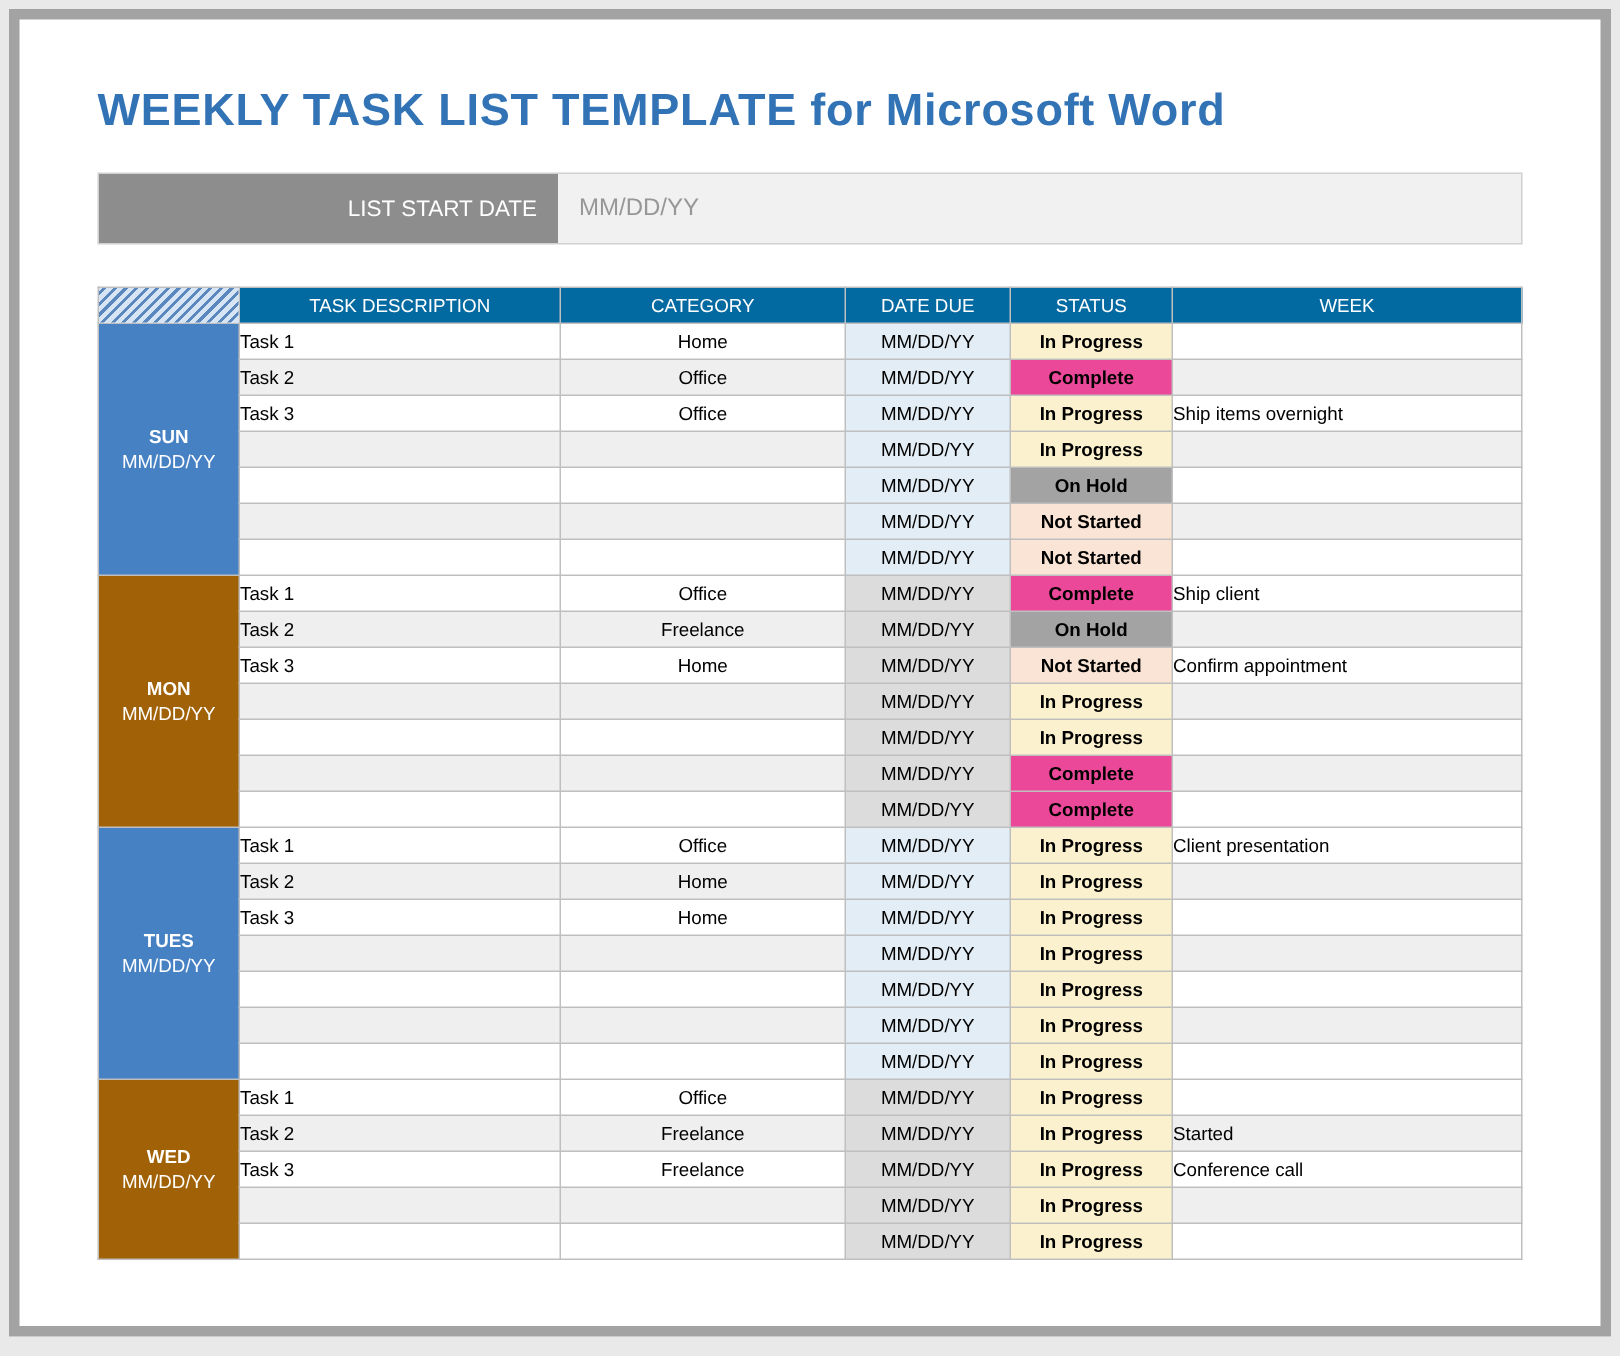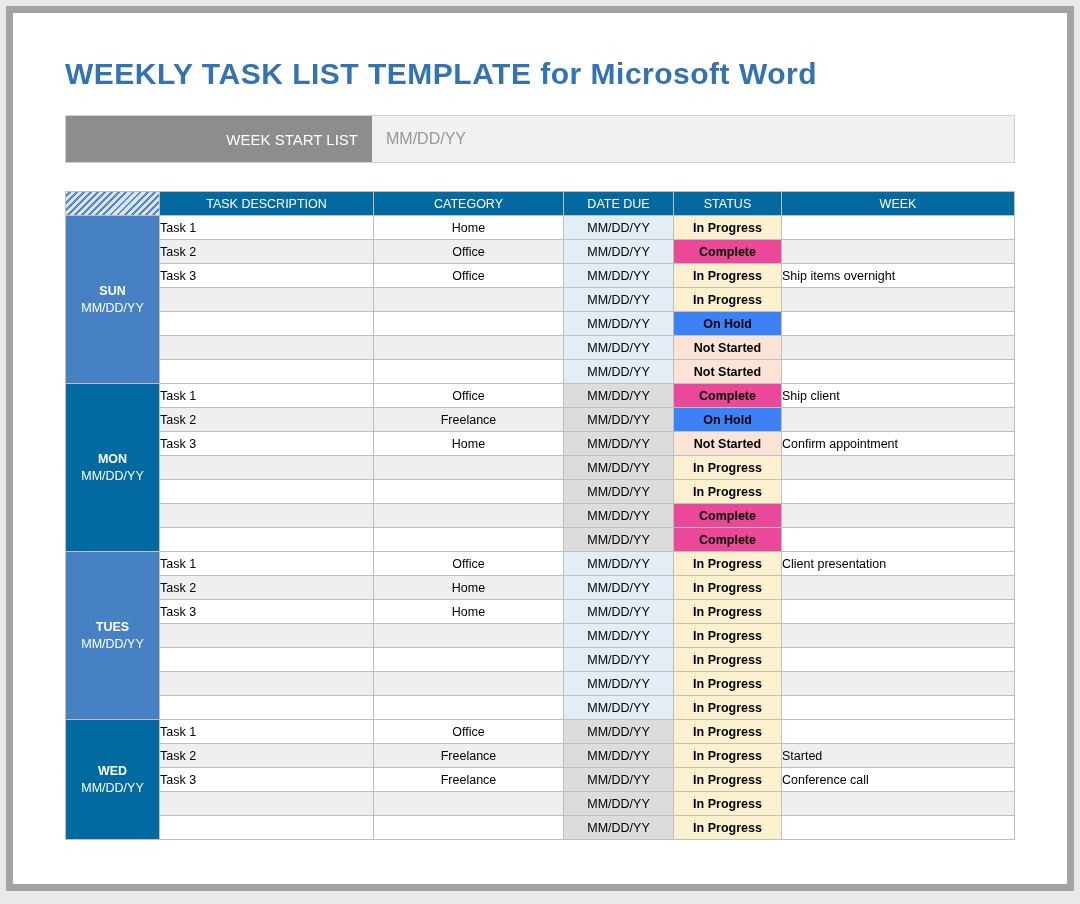--- a/index.html
+++ b/index.html
@@ -86,52 +86,52 @@
     color:#fff;
     text-align:center;
     font-family:"Century Gothic","Segoe UI",Arial,sans-serif;
     font-size:13px;
     line-height:1.35;
     vertical-align: middle;
     padding: 4px 2px;
     margin-top: 14px;
   }
   td.dayhdr.blue { background:#4681c3; }
-  td.dayhdr.grey { background:#0369a1; }
+  td.dayhdr.grey { background:#a16207; }
   td.dayhdr .dname { font-weight:700; }
   td.dayhdr .ddate { font-weight:400; }
   td.cell { padding: 3px 6px; }
   td.desc { text-align:left; }
   td.cat { text-align:center; }
   td.date { text-align:center; }
   td.date.blue { background:#e3edf5; }
   td.date.grey { background:#dcdcdc; }
   td.status { text-align:center; font-weight:700; font-size:12px; }
   td.notes { text-align:left; }
   .st-inprogress { background:#fcf1ce; }
   .st-complete   { background:#ec4899; }
-  .st-onhold     { background:#3b82f6; }
+  .st-onhold     { background:#a3a3a3; }
   .st-notstarted { background:#fae4d5; }
   tr.alt td.desc, tr.alt td.cat, tr.alt td.notes { background:#efefef; }
   col.c-day  { width: 94px; }
   col.c-desc { width: 214px; }
   col.c-cat  { width: 190px; }
   col.c-date { width: 110px; }
   col.c-stat { width: 108px; }
   col.c-note { width: auto; }
 </style>
 </head>
 <body>
 
 <div class="page">
 
   <h1 class="title">WEEKLY TASK LIST TEMPLATE for Microsoft Word</h1>
 
   <div class="start-row">
-    <div class="start-label">WEEK START LIST</div>
+    <div class="start-label">LIST START DATE</div>
     <div class="start-value">MM/DD/YY</div>
   </div>
 
   <table class="task">
     <colgroup>
       <col class="c-day">
         <col class="c-desc">
         <col class="c-cat">
         <col class="c-date">
         <col class="c-stat">

